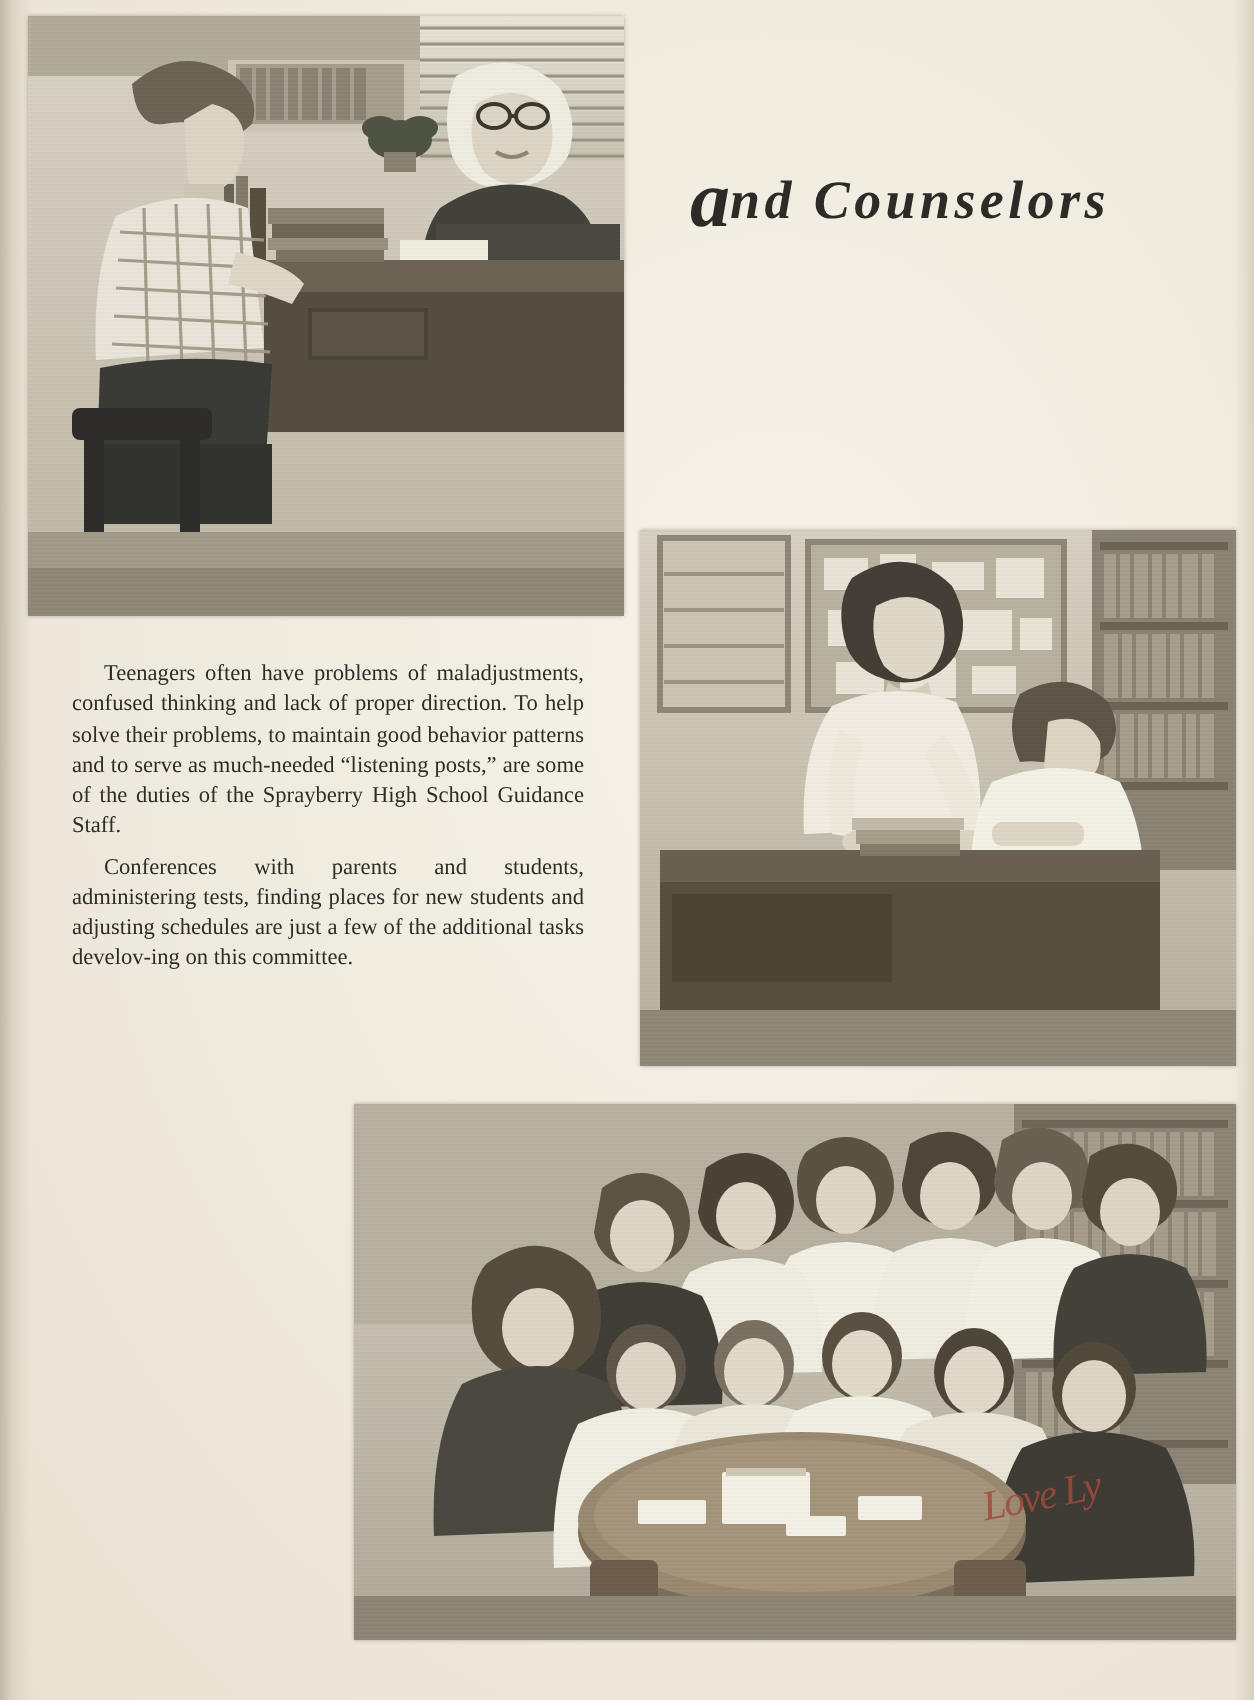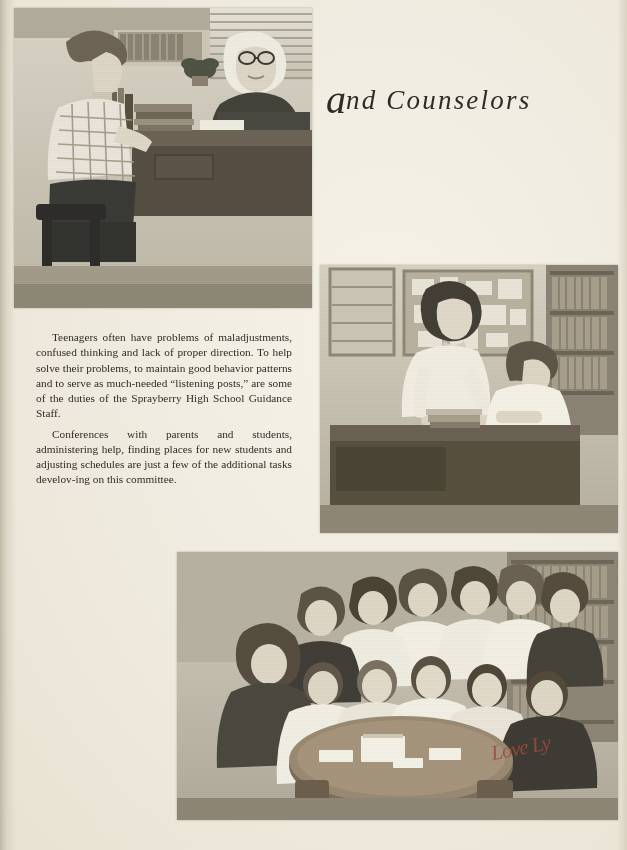--- a/index.html
+++ b/index.html
@@ -77,22 +77,23 @@
     line-height: 1.55;
   }
   #heading .line {
     font-family: "Liberation Serif", serif;
     font-style: italic;
     font-size: 27px;
     letter-spacing: 2.2px;
     white-space: nowrap;
   }
   #heading .line.second {
-    margin-left: 4px;
+    margin-left: 23px;
     margin-top: 8px;
+    font-weight: bold;
   }
   #heading .cap {
     font-size: 40px;
     line-height: 0;
     position: relative;
     top: 4px;
     letter-spacing: 0px;
   }
 
   
@@ -366,21 +367,21 @@
         <rect x="106" y="144" width="56" height="6" fill="#c3bbaa"></rect>
         <rect x="176" y="146" width="46" height="12" rx="5" fill="#ded7c6"></rect>
       </g>
       <rect x="0" y="240" width="298" height="28" fill="#8f8877"></rect>
     </svg>
     <div class="grain"></div>
   </div>
 
   <div id="body-copy">
     <p>Teenagers often have problems of maladjustments, confused thinking and lack of proper direction. To help solve their problems, to maintain good behavior patterns and to serve as much-needed “listening posts,” are some of the duties of the Sprayberry High School Guidance Staff.</p>
-    <p>Conferences with parents and students, administering help, finding places for new students and adjusting schedules are just a few of the additional tasks develov-ing on this committee.</p>
+    <p>Conferences with parents and students, administering tests, finding places for new students and adjusting schedules are just a few of the additional tasks develov-ing on this committee.</p>
   </div>
 
   <div class="photo" id="photo-student-group">
     <svg viewBox="0 0 441 268" width="441" height="268" preserveAspectRatio="none">
       <defs>
         <linearGradient id="wallg3" x1="0" y1="0" x2="0" y2="1">
           <stop offset="0" stop-color="#d3cec0"></stop>
           <stop offset="1" stop-color="#b0aa9a"></stop>
         </linearGradient>
       </defs>

